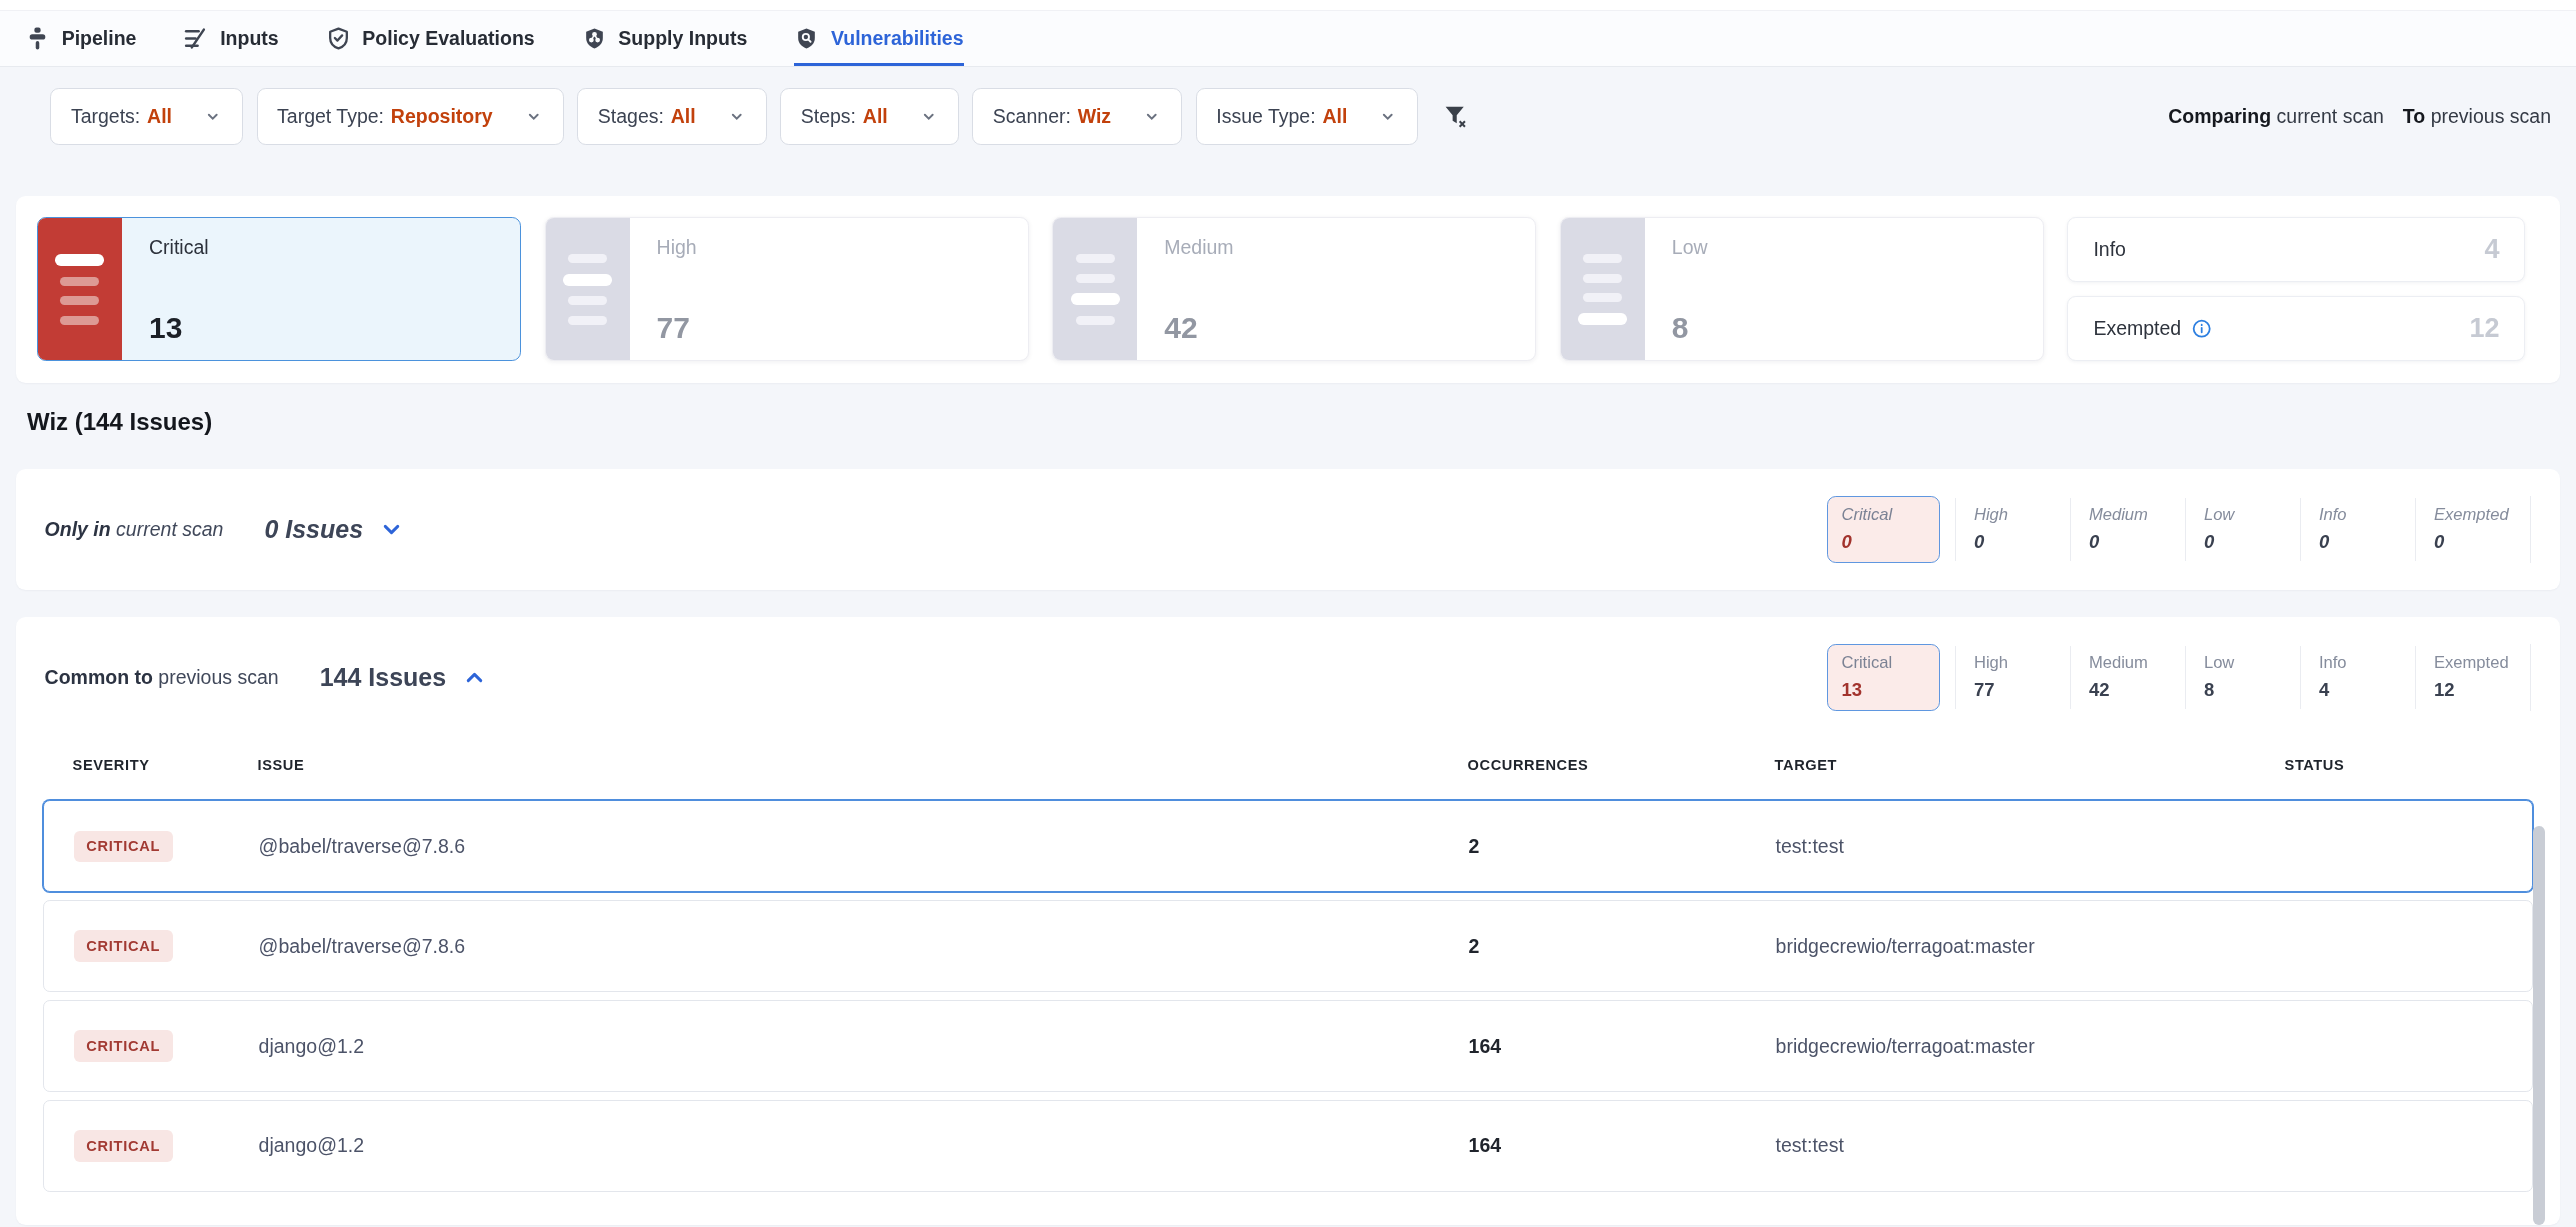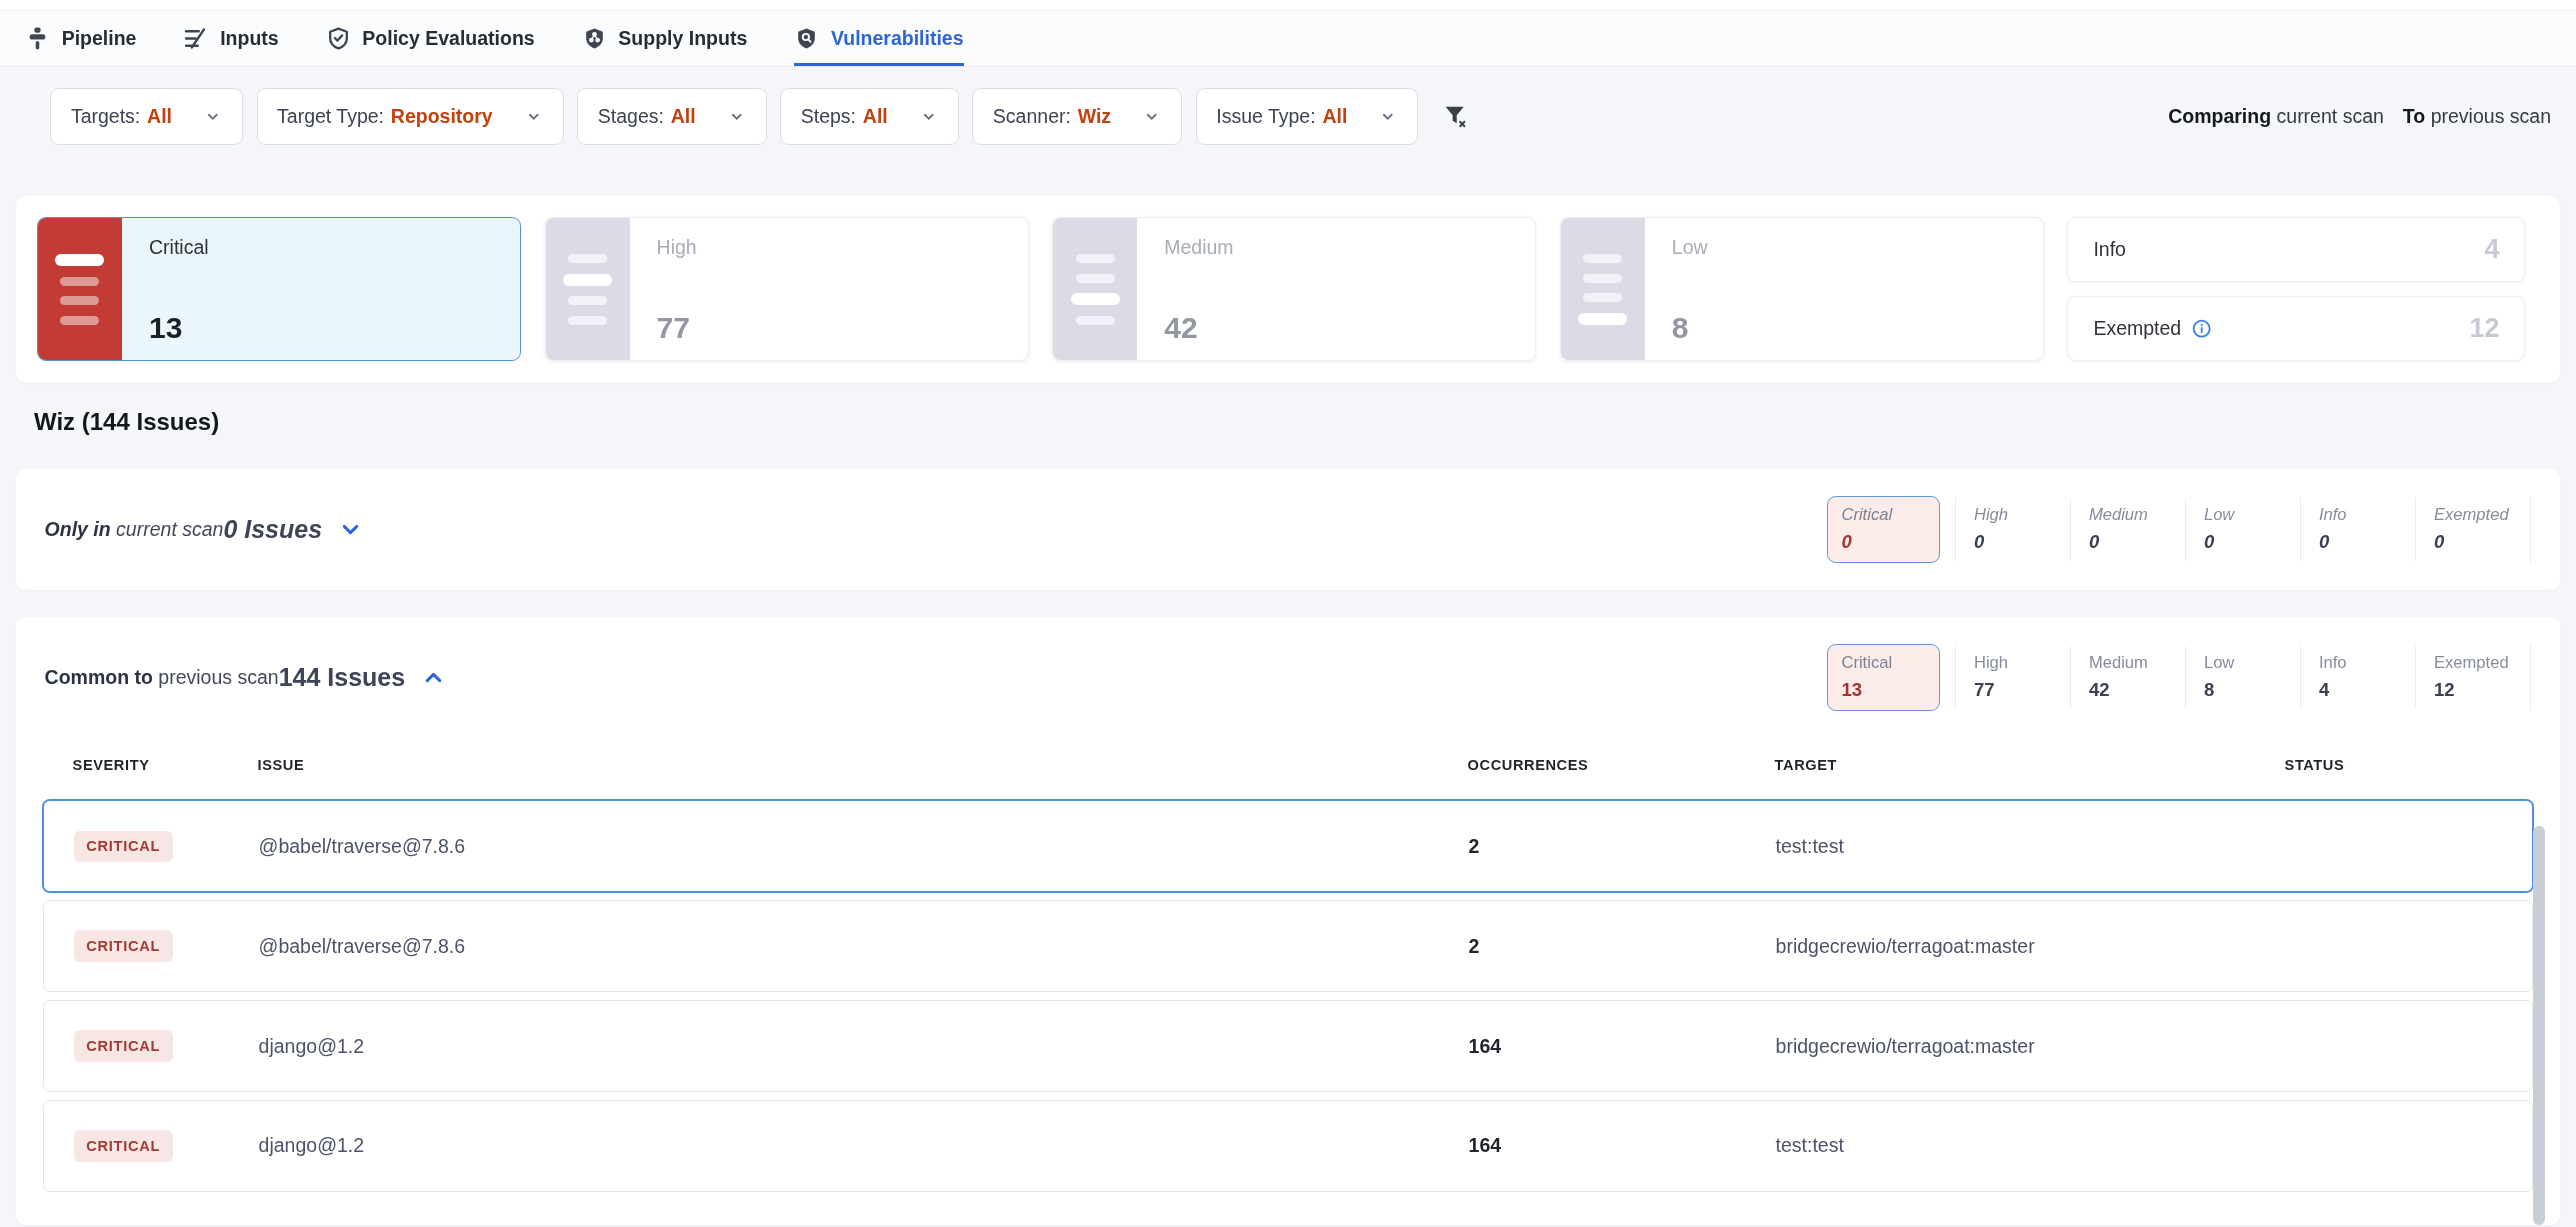--- a/index.html
+++ b/index.html
@@ -81,21 +81,21 @@
   .sidecard {
     height:65px; background:#ffffff; border:1px solid #eceef3; border-radius:8.8px;
     display:flex; align-items:center; padding:0 25px;
     box-shadow:0 1px 3.9px rgba(25,35,60,.06); cursor:pointer;
   }
   .sidecard .s-label { font-size:19.5px; color:#2e333d; display:flex; align-items:center; gap:9.7px; }
   .sidecard .s-value { margin-left:auto; font-size:27px; font-weight:700; color:#c6cad3; }
   .sidecard svg { width:21.4px; height:21.4px; }
 
   
-  .wizrow { display:flex; align-items:center; margin:25px 34px 0; }
+  .wizrow { display:flex; align-items:center; margin:25px 27px 0; }
   .wiz-title { font-size:24px; font-weight:700; color:#14171d; }
   .searchbox { position:relative; margin-left:39px; }
   .searchbox input {
     width:431px; height:48px; background:#ffffff;
     border:1px solid #d9dde5; border-radius:7.8px;
     padding:0 15.6px 0 47px; font-size:18.5px; color:#3c4352;
     font-family:"Liberation Sans", sans-serif; outline:none;
   }
   .searchbox input::placeholder { color:#a9aeb9; }
   .searchbox svg { position:absolute; left:14.6px; top:13.6px; width:20.5px; height:20.5px; }
@@ -103,21 +103,21 @@
   
   .group {
     margin:0 15.6px; background:#ffffff; border-radius:9.7px;
     box-shadow:0 1px 1.9px rgba(25,35,60,.04);
   }
   .group.first { margin-top:33px; height:121px;font-style:italic; }
   .group.second { margin-top:27px; padding-bottom:33px; }
   .group-head { display:flex; align-items:center; height:121px; padding:0 29px; }
   .g-title { font-size:19.5px; color:#40485a; }
   .g-title b { color:#2c3342; font-weight:700; }
-  .g-count { font-size:25px; font-weight:700; color:#3d4557; }
+  .g-count { font-size:25px; font-weight:700; color:#3d4557; margin-left:41px; }
   .g-chevron { margin-left:15.6px; display:flex; align-items:center; cursor:pointer; }
   .g-chevron svg { width:25px; height:25px; }
 
   .counters { margin-left:auto; display:flex; align-items:center; }
   .counter { width:115px; padding:7.8px 0 7.8px 17.5px; border-left:1px solid #eaecf1; cursor:pointer; }
   .counter .c-label { font-size:16.6px; color:#858c9c; margin-bottom:5.8px; }
   .counter .c-value { font-size:18.5px; font-weight:700; color:#3a4150; }
   .counter.crit {
     width:113px; border:1.9px solid #5f97e0; background:#fbebe9; border-radius:8.8px;
     padding:8.8px 13.6px; margin-right:15.6px;

